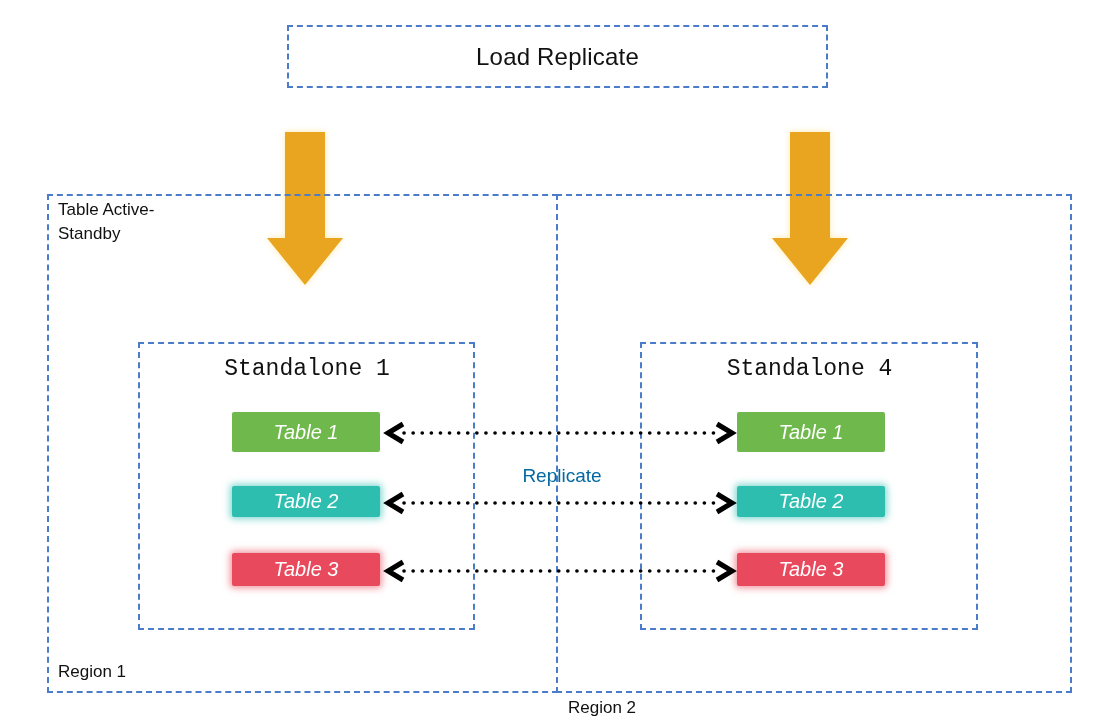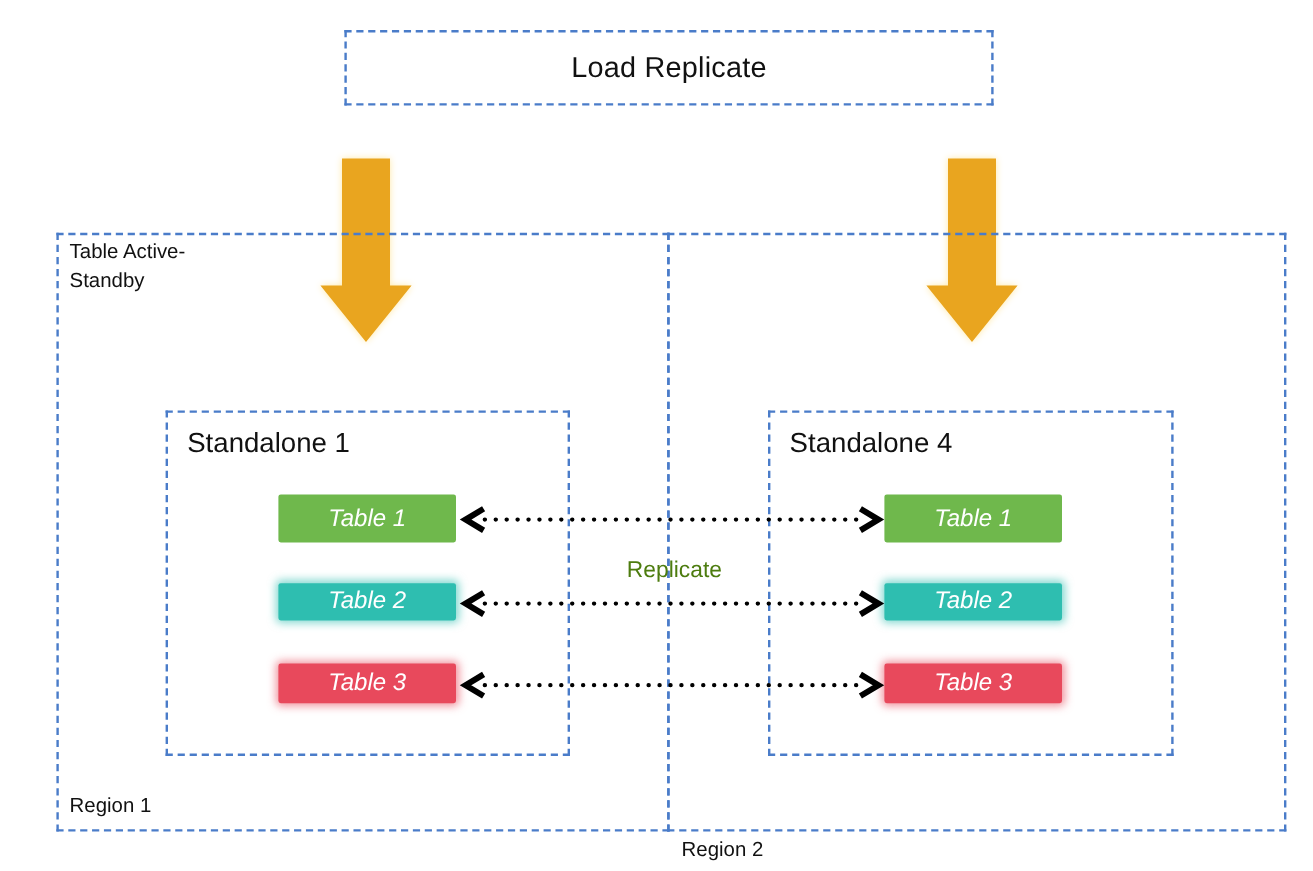--- a/index.html
+++ b/index.html
@@ -21,22 +21,22 @@
   #load-balancer {
     left: 287px; top: 25px; width: 541px; height: 63px;
     display: flex; align-items: center; justify-content: center;
     font-size: 24px; letter-spacing: 0.2px;
   }
   #region-1 { left: 47px;  top: 194px; width: 511px; height: 499px; }
   #region-2 { left: 556px; top: 194px; width: 516px; height: 499px; }
   #standalone-1 { left: 138px; top: 342px; width: 337px; height: 288px; }
   #standalone-2 { left: 640px; top: 342px; width: 338px; height: 288px; }
   .standalone-title {
-    position: absolute; left: 16px; right: 0; top: 12px;
-    font-size: 23px;
+    position: absolute; left: 1px; right: 0; top: 12px;
+    text-align: center; font-size: 23px; font-family: Liberation Mono, monospace;
   }
   .mode-label {
     position: absolute; left: 58px; top: 198px; width: 150px;
     font-size: 17px; line-height: 24px;
   }
   .region-label {
     position: absolute; top: 662px; font-size: 17px;
   }
   #region-1-label { left: 58px; }
   #region-2-label { left: 568px; margin-top: 36px; }
@@ -45,21 +45,21 @@
     display: flex; align-items: center; justify-content: center;
     color: #ffffff; font-size: 20px; border-radius: 2px; font-style: italic;
   }
   .col-left  { left: 232px; }
   .col-right { left: 737px; }
   .row-1 { top: 412px; height: 40px; }
   .row-2 { top: 486px; height: 31px; }
   .row-3 { top: 553px; height: 33px; }
   #replicate-label {
     position: absolute; left: 500px; top: 465px; width: 124px;
-    text-align: center; font-size: 19px; color: #4d7c0f;
+    text-align: center; font-size: 19px; color: #0369a1;
     background: transparent;
   }
   .down-arrow {
     position: absolute; top: 130px; width: 80px; height: 158px;
     filter: drop-shadow(0 0 3px #ffe9a8);
   }
   #down-arrow-left  { left: 265px; }
   #down-arrow-right { left: 770px; }
   #arrow-layer {
     position: absolute; left: 0; top: 0; width: 1094px; height: 726px;

